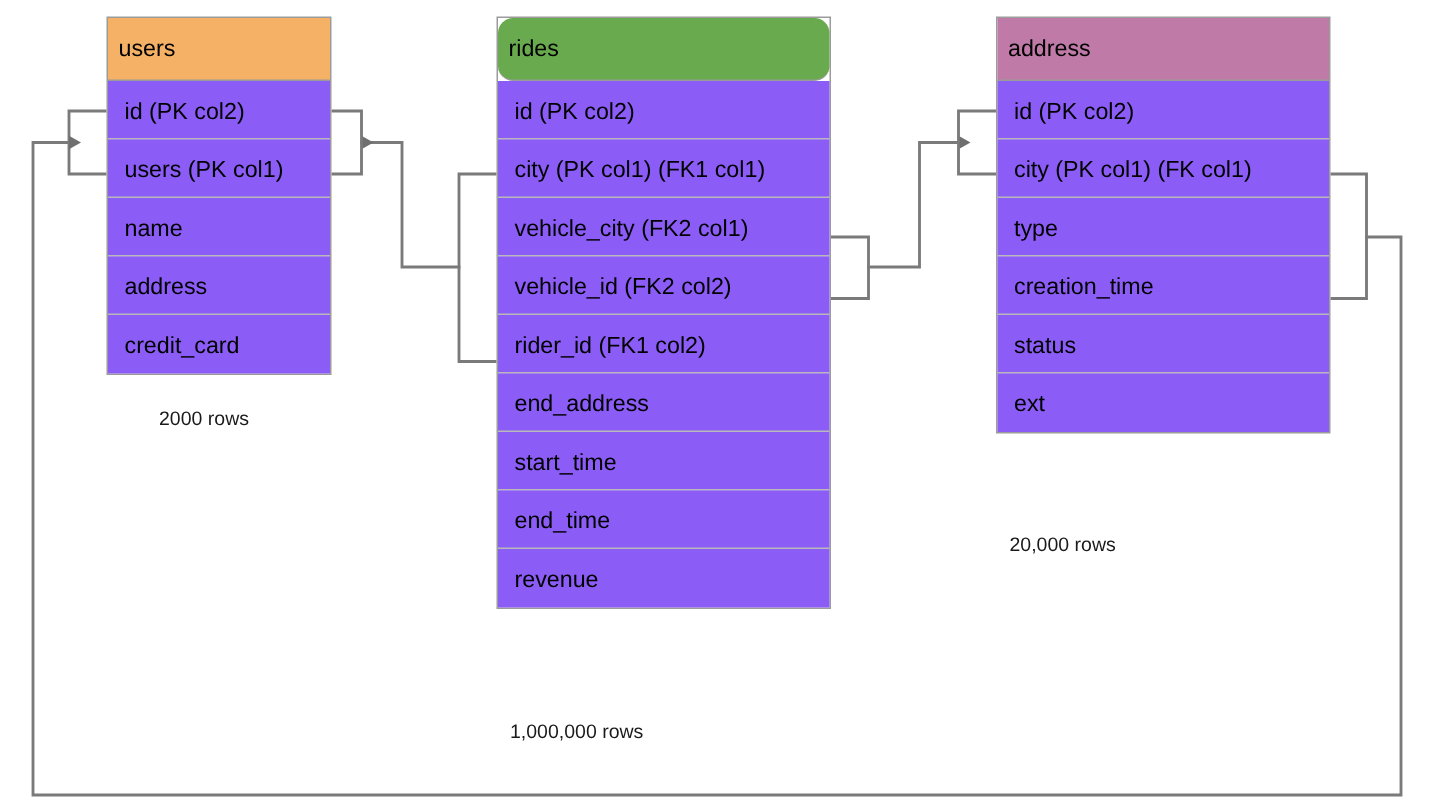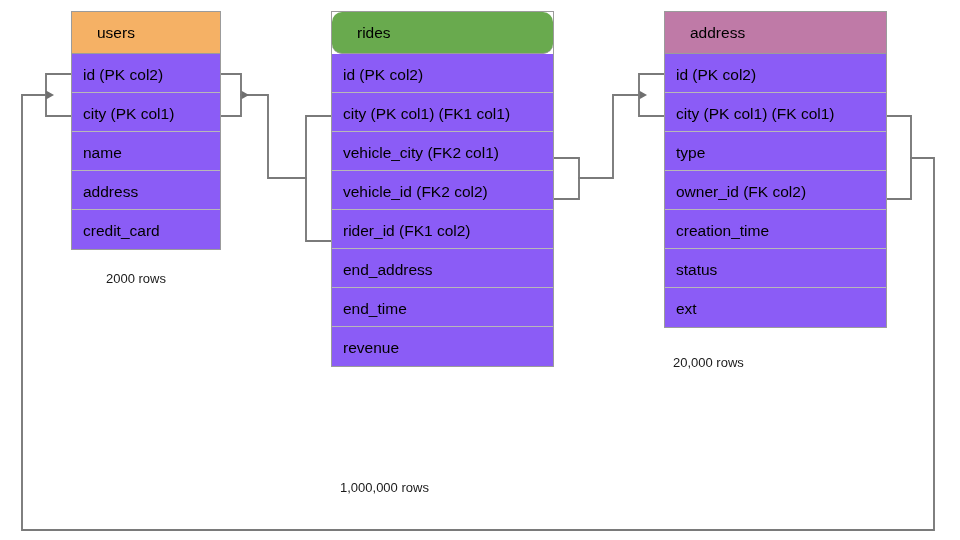--- a/index.html
+++ b/index.html
@@ -31,21 +31,21 @@
     position: absolute;
     box-sizing: border-box;
     border: 1px solid #9b9b9b;
     background: #ffffff;
     z-index: 2;
   }
   .tbl-header {
     box-sizing: border-box;
     height: 42px;
     line-height: 42px;
-    padding: 0 0 0 25px;
+    padding: 0 0 0 7px;
     font-size: 15.5px;
     color: #000000;
     border-bottom: 1px solid #9b9b9b;
     white-space: nowrap;
     overflow: hidden;
   }
   .tbl-row {
     box-sizing: border-box;
     height: 39px;
     line-height: 41.4px;
@@ -96,45 +96,45 @@
       <path d="M664,74 L639,74 L639,116 L664,116"></path>
 
       <path d="M887,116 L911,116 L911,199 L887,199"></path>
       <path d="M911,158 L934,158 L934,530 L22,530 L22,95 L46,95" marker-end="url(#arrowR)"></path>
     </g>
   </svg>
 
   <div class="table-box" style="left:71px; top:11px; width:150px;">
     <div class="tbl-header" style="background:#F5B165;">users</div>
     <div class="tbl-row">id (PK col2)</div>
-    <div class="tbl-row">city (PK col1)</div>
+    <div class="tbl-row">users (PK col1)</div>
     <div class="tbl-row">name</div>
     <div class="tbl-row">address</div>
     <div class="tbl-row last">credit_card</div>
   </div>
   <div class="rows-label" style="left:82px; top:271px;margin-left:24px;">2000 rows</div>
 
   <div class="table-box" style="left:331px; top:11px; width:223px;">
     <div class="tbl-header" style="background:#69AA4E;border-radius:10px;">rides</div>
     <div class="tbl-row">id (PK col2)</div>
     <div class="tbl-row">city (PK col1) (FK1 col1)</div>
     <div class="tbl-row">vehicle_city (FK2 col1)</div>
     <div class="tbl-row">vehicle_id (FK2 col2)</div>
     <div class="tbl-row">rider_id (FK1 col2)</div>
     <div class="tbl-row">end_address</div>
+    <div class="tbl-row">start_time</div>
     <div class="tbl-row">end_time</div>
     <div class="tbl-row last">revenue</div>
   </div>
   <div class="rows-label" style="left:340px; top:480px;">1,000,000 rows</div>
 
   <div class="table-box" style="left:664px; top:11px; width:223px;">
     <div class="tbl-header" style="background:#BF7AA7;">address</div>
     <div class="tbl-row">id (PK col2)</div>
     <div class="tbl-row">city (PK col1) (FK col1)</div>
     <div class="tbl-row">type</div>
-    <div class="tbl-row">owner_id (FK col2)</div>
     <div class="tbl-row">creation_time</div>
     <div class="tbl-row">status</div>
     <div class="tbl-row last">ext</div>
   </div>
   <div class="rows-label" style="left:673px; top:355px;">20,000 rows</div>
 
 </div>
 
 </body></html>

